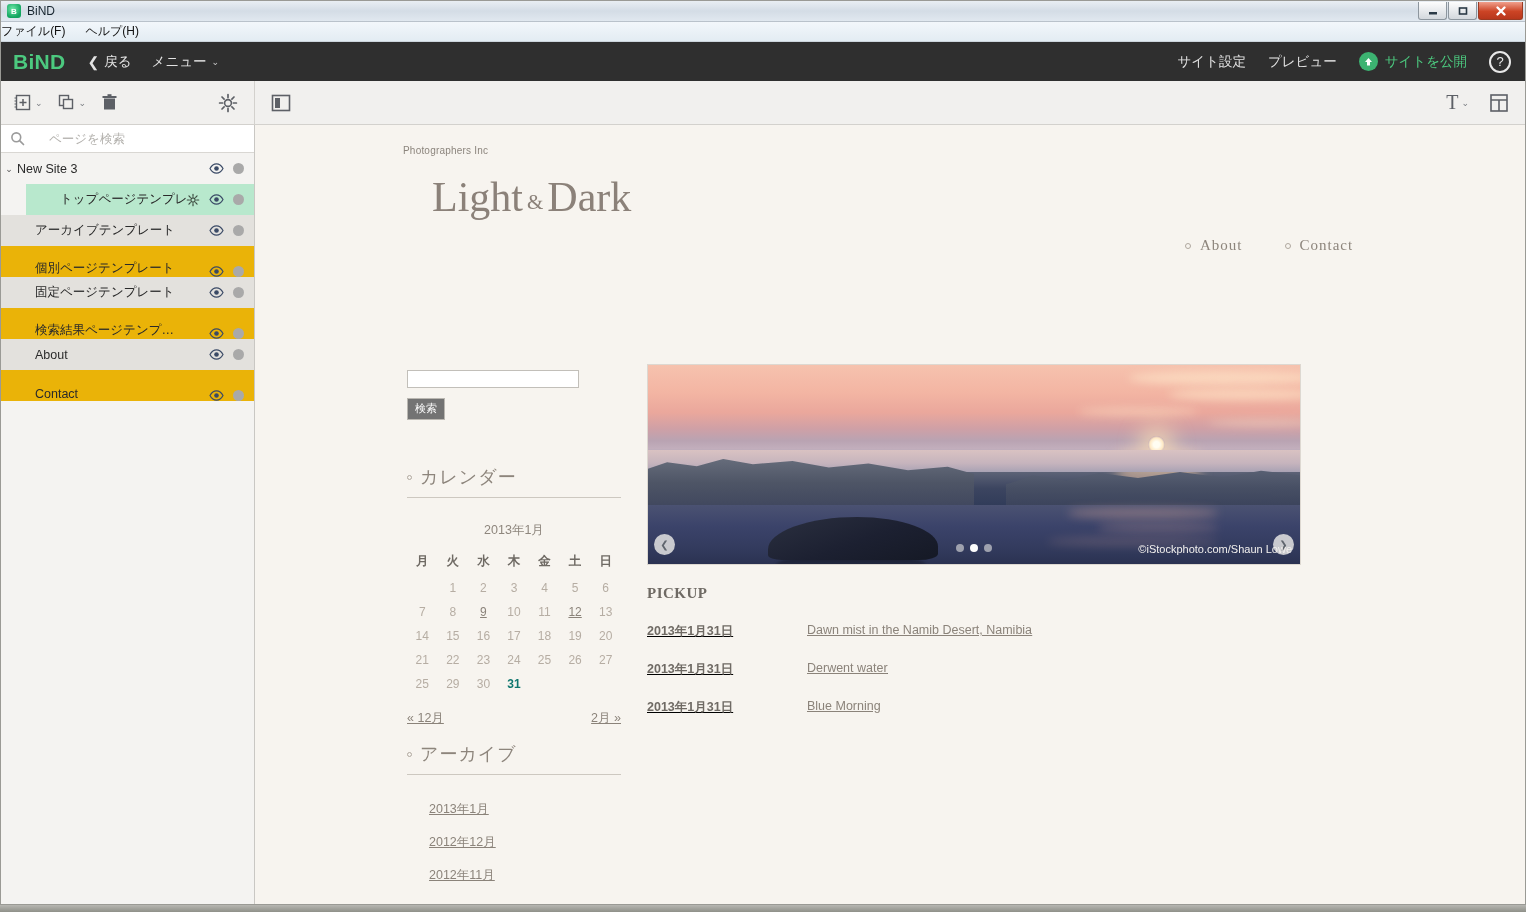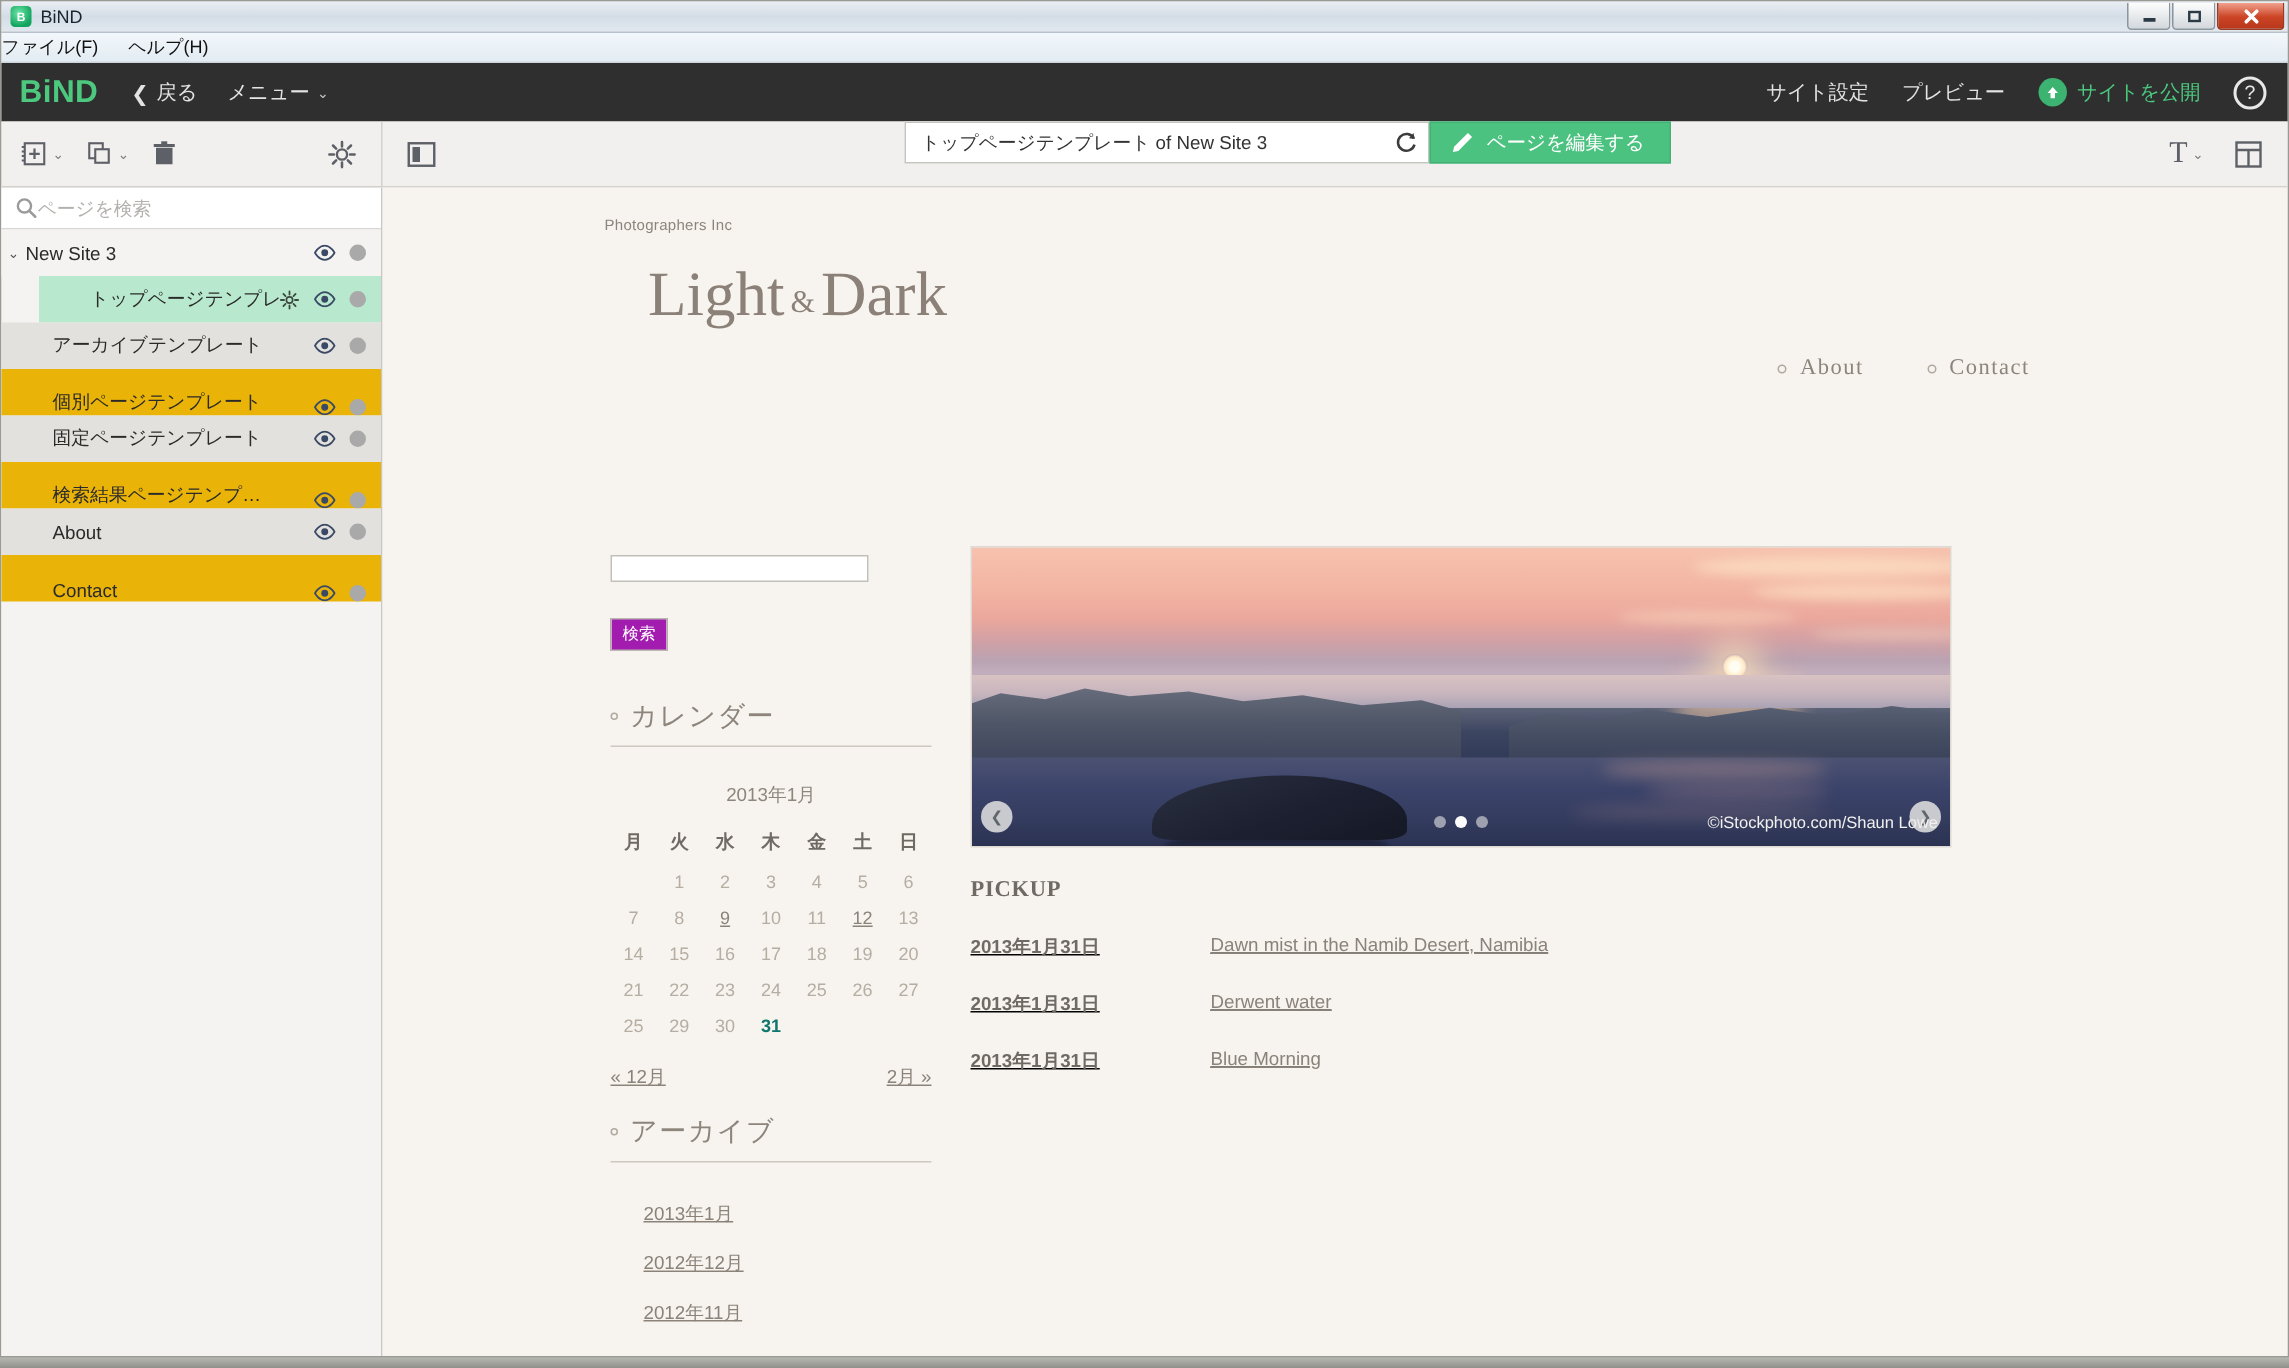--- a/index.html
+++ b/index.html
@@ -168,21 +168,21 @@
   #sidebar {
     width: 254px;
     background: #f4f3f1;
     border-right: 1px solid #c9c7c3;
     display: flex; flex-direction: column;
   }
   #pagesearch {
     height: 28px; background: #fff;
     border-bottom: 1px solid #d9d7d3;
     display: flex; align-items: center;
-    padding-left: 9px; gap: 0;
+    padding-left: 9px; gap: 24px;
   }
   #pagesearch input {
     border: none; outline: none; flex: 1;
     font-size: 12.5px; color: #555;
     font-family: "Liberation Sans", sans-serif;
     background: transparent;
   }
   #pagesearch input::placeholder { color: #b3b1ad; }
 
   .tree-row {
@@ -246,23 +246,23 @@
   }
 
   
   #widget-search { position: absolute; left: 152px; top: 245px; }
   #sitesearch-input {
     width: 172px; height: 18px;
     border: 1px solid #c2bfb9; background: #fff;
     display: block;
   }
   #sitesearch-btn {
-    margin-top: 24px;
+    margin-top: 10px;
     font-size: 11px; color: #fff;
-    background: #a21caf;
+    background: #737373;
     border: 1px solid #bab7b1;
     padding: 2px 7px 3px;
     display: inline-block;
   }
 
   
   .widget-h {
     display: flex; align-items: center; gap: 8px;
     font-family: "Liberation Serif", serif;
     font-size: 18px; color: #8d857c;
@@ -517,37 +517,20 @@
       </div>
     </div>
 
     <div id="tb-panel">
       <svg width="20" height="18" viewBox="0 0 20 18">
         <rect x="1.5" y="1.5" width="17" height="15" fill="none" stroke="#5d6066" stroke-width="1.6"></rect>
         <rect x="4" y="4" width="5" height="10" fill="#5d6066"></rect>
       </svg>
     </div>
 
-    <div id="urlwrap">
-      <div id="urlbar">
-        <span id="urltext">トップページテンプレート of New Site 3</span>
-        <span id="reload">
-          <svg width="17" height="17" viewBox="0 0 17 17">
-            <path d="M13.5 5.2 A5.6 5.6 0 1 0 14 9.4" fill="none" stroke="#3c3c3c" stroke-width="1.7"></path>
-            <path d="M13.3 1.6 L14.2 5.6 L10.3 5.1 Z" fill="#3c3c3c"></path>
-          </svg>
-        </span>
-      </div>
-      <div id="editbtn">
-        <svg width="16" height="16" viewBox="0 0 16 16">
-          <path d="M11.6 1.6 L14.4 4.4 L5.2 13.6 L1.6 14.4 L2.4 10.8 Z" fill="#fff"></path>
-        </svg>
-        <span>ページを編集する</span>
-      </div>
-    </div>
 
     <div id="tb-right">
       <div class="tb-btn">
         <span class="tfont">T</span>
         <span class="tb-caret">⌄</span>
       </div>
       <div class="tb-btn">
         <svg width="20" height="20" viewBox="0 0 20 20">
           <rect x="2" y="2" width="16" height="16" fill="none" stroke="#5d6066" stroke-width="1.6"></rect>
           <path d="M2 7 H18 M10 7 V18" stroke="#5d6066" stroke-width="1.6"></path>

